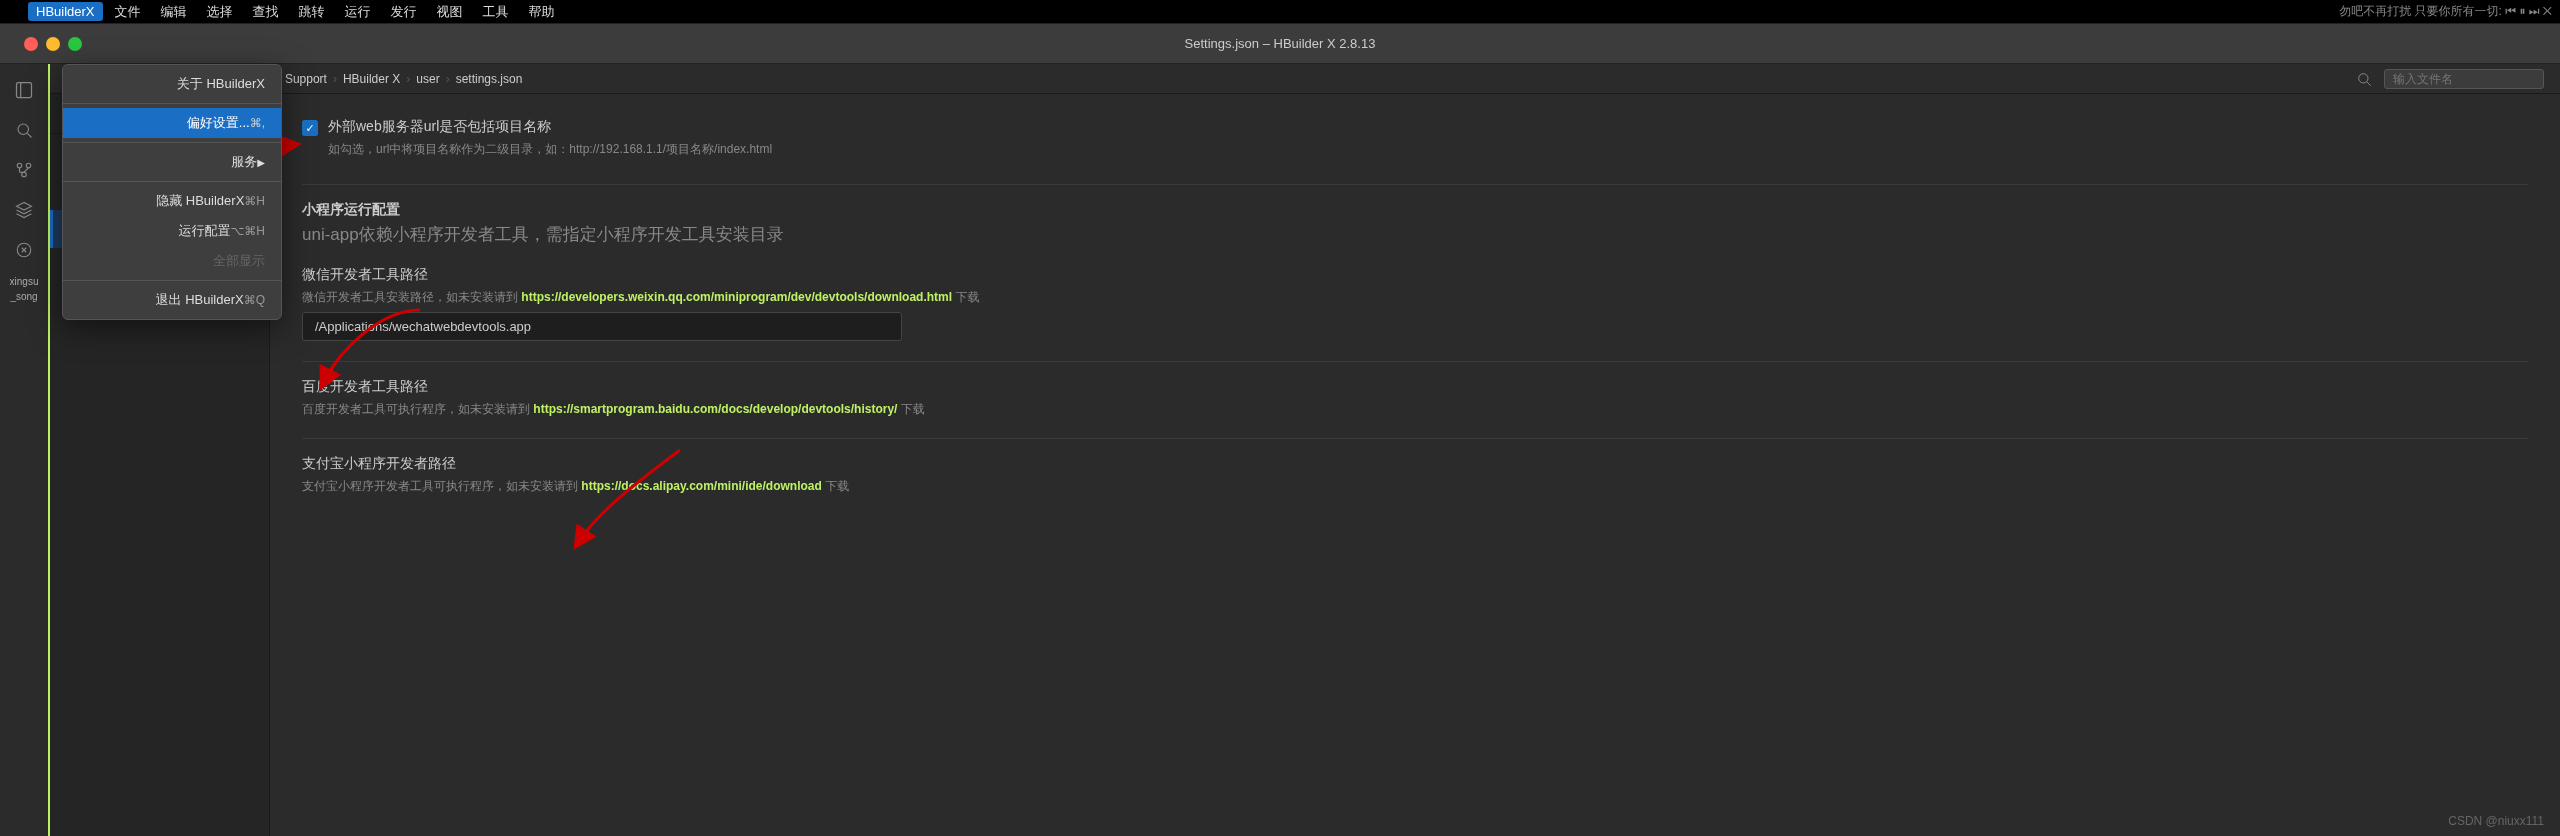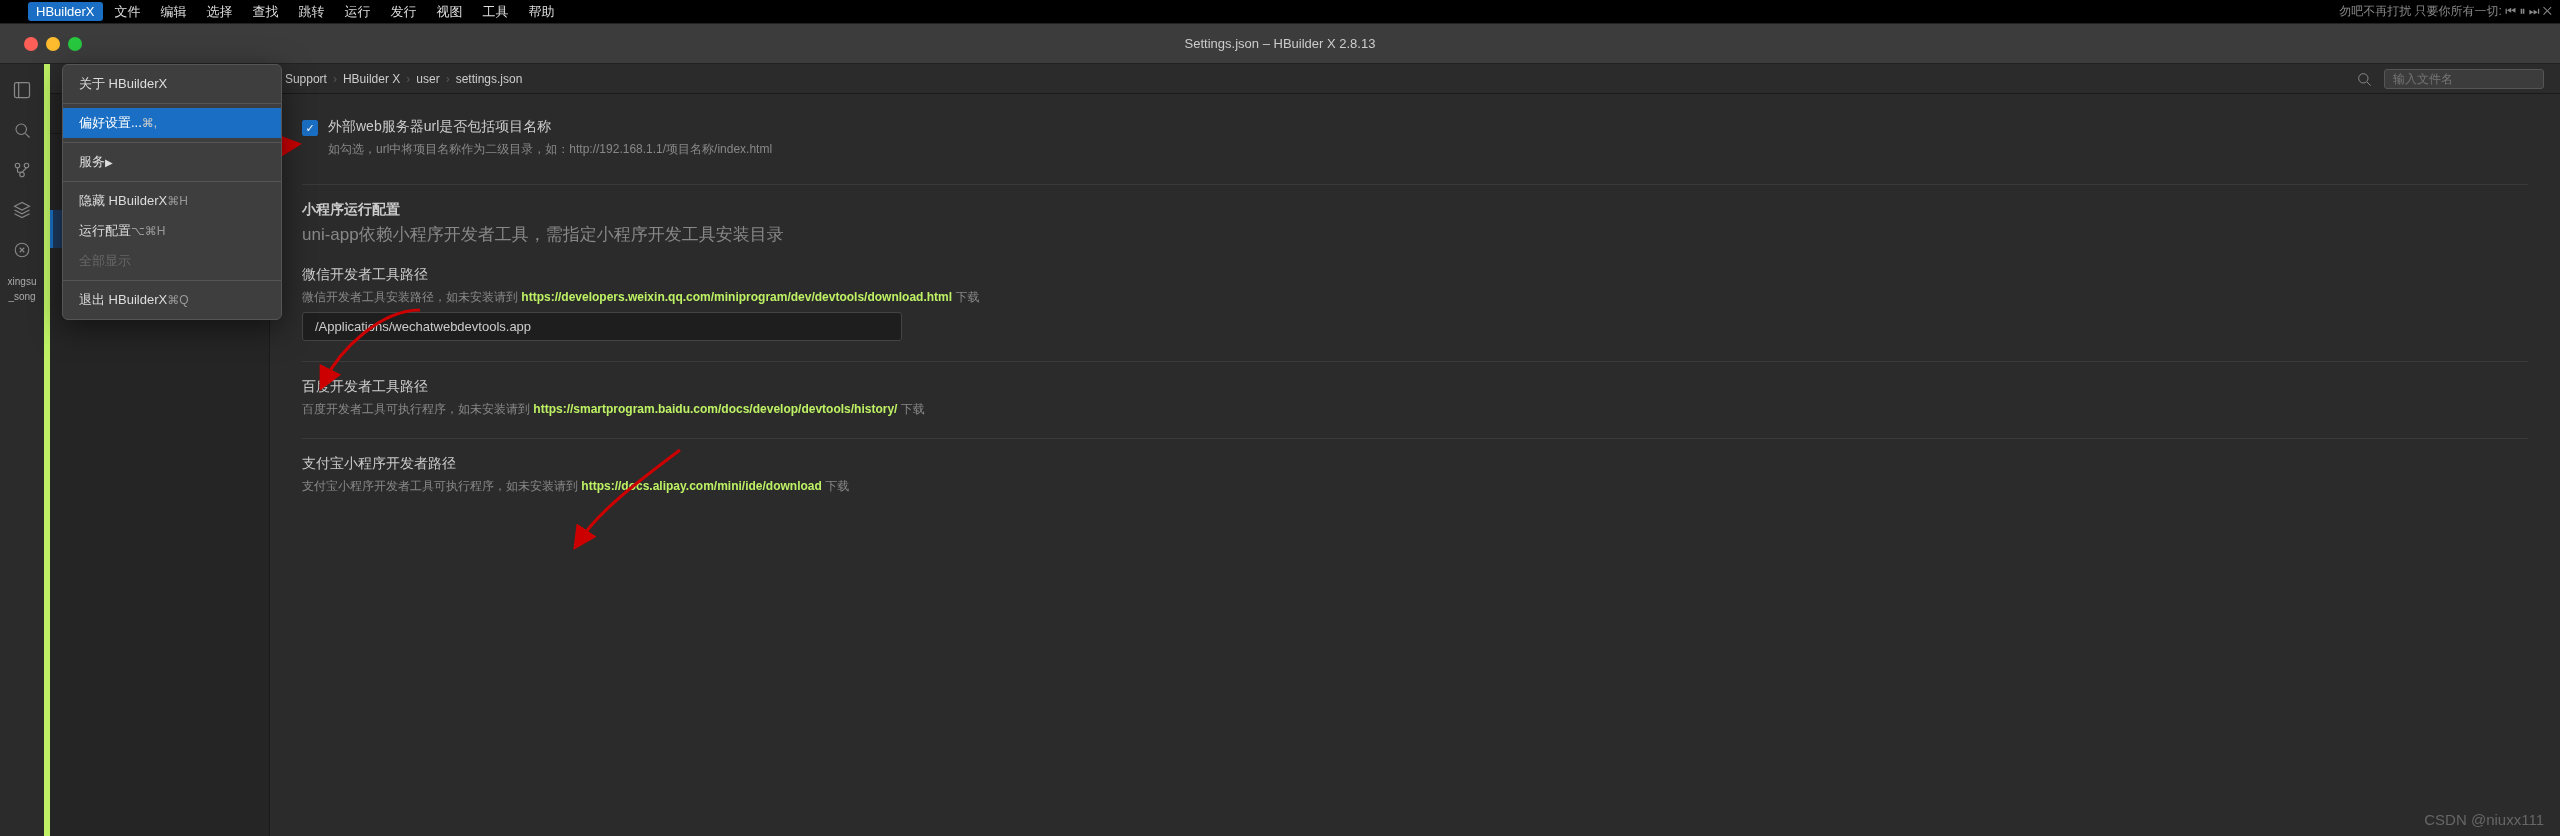--- a/index.html
+++ b/index.html
@@ -85,21 +85,21 @@
       border: 1px solid #555;
       border-radius: 6px;
       box-shadow: 0 8px 30px rgba(0,0,0,0.5);
       width: 220px;
       z-index: 1000;
       padding: 4px 0;
     }
     .dropdown-item {
       display: flex;
       align-items: center;
-      justify-content: flex-start;
+      justify-content: flex-end;
       padding: 6px 16px;
       color: #ddd;
       font-size: 13px;
       cursor: pointer;
     }
     .dropdown-item.highlighted {
       background: #1a6fc4;
       color: #fff;
     }
     .dropdown-item.disabled {
@@ -131,21 +131,21 @@
 
     
     .activity-bar {
       width: 50px;
       background: #2b2b2b;
       display: flex;
       flex-direction: column;
       align-items: center;
       padding-top: 8px;
       gap: 4px;
-      border-right: 6px solid #bef264;
+      border-right: 2px solid #bef264;
     }
     .activity-icon {
       width: 36px;
       height: 36px;
       display: flex;
       align-items: center;
       justify-content: center;
       color: #888;
       font-size: 16px;
       border-radius: 4px;
@@ -303,21 +303,21 @@
       background: #3a3a3a;
       margin: 16px 0;
     }
 
     
     .watermark {
       position: absolute;
       bottom: 8px;
       right: 16px;
       color: #666;
-      font-size: 15px;
+      font-size: 12px;
     }
   </style>
 </head>
 <body>
 
 <div class="mac-menu-bar">
   <span class="apple-icon"></span>
   <span class="menu-item active">HBuilderX</span>
   <span class="menu-item">文件</span>
   <span class="menu-item">编辑</span>

